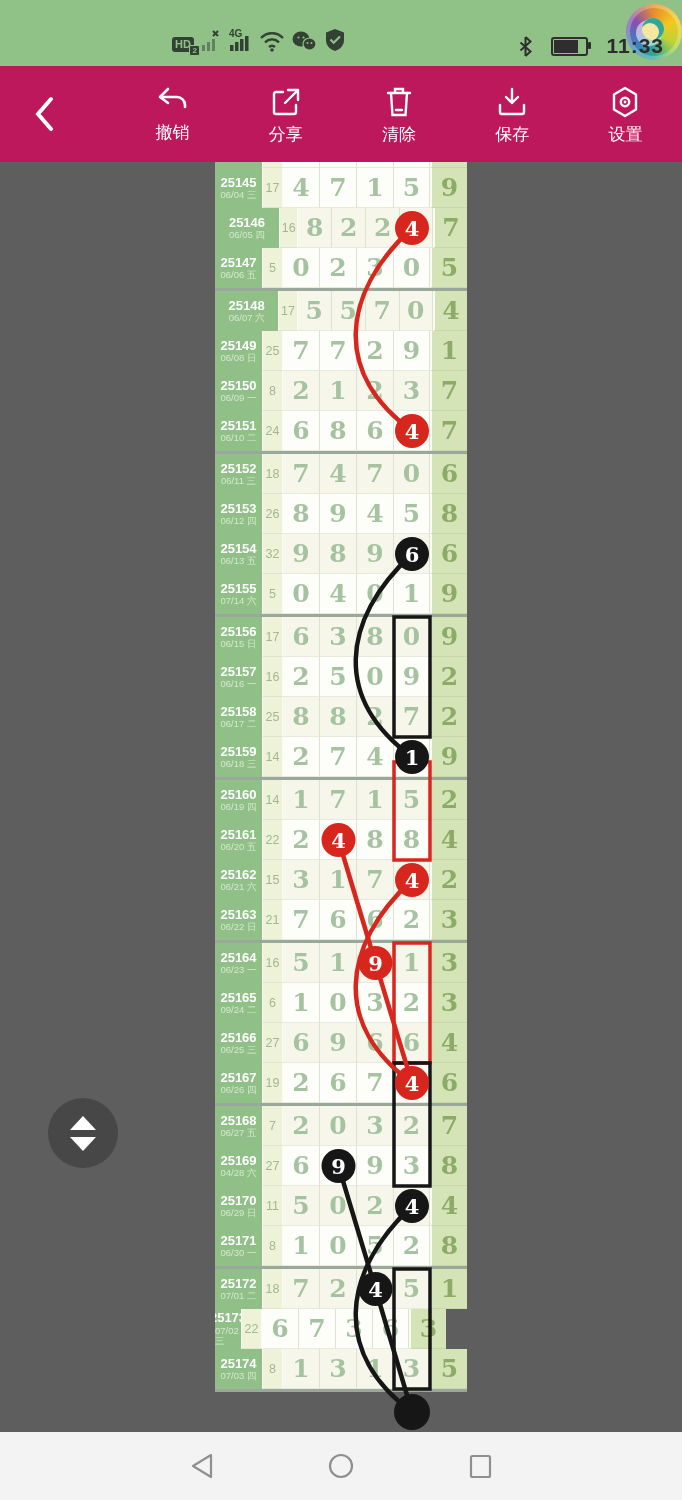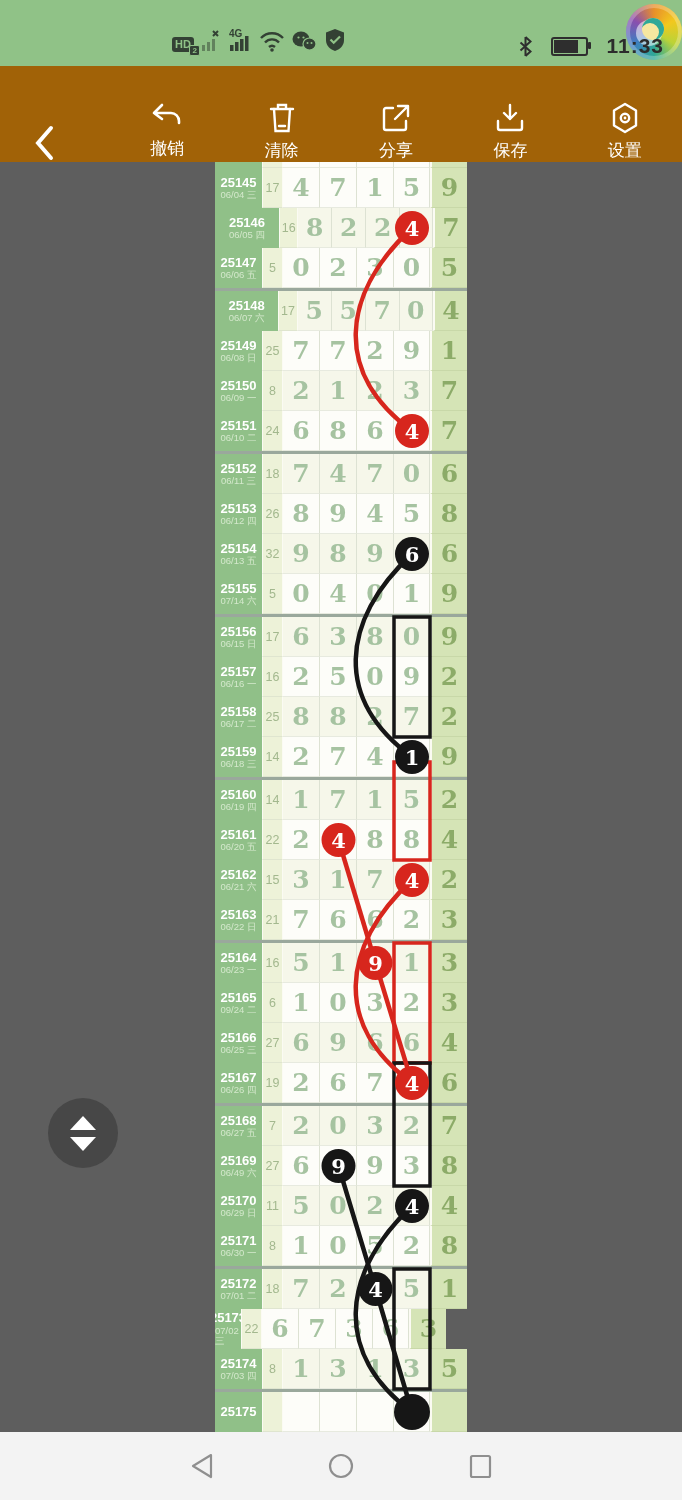--- a/index.html
+++ b/index.html
@@ -20,21 +20,21 @@
   .logo-circle:after{content:"";position:absolute;left:16px;top:14px;width:22px;height:22px;border-radius:50%;
       background:#f6e7a0;box-shadow:-4px 4px 0 2px rgba(255,255,255,.55), inset -3px 3px 0 2px #2fa898;}
   .logo-text{font-size:30px;font-weight:bold;color:#2f9c8c;letter-spacing:2px;margin-left:4px;
       text-shadow:0 0 3px rgba(255,255,255,.55);}
   .sb-right{position:absolute;right:18px;top:34px;display:flex;align-items:center;gap:18px;z-index:6;}
   .battery{position:relative;width:33px;height:15px;border:2px solid #2e2e2e;border-radius:3px;}
   .battery:before{content:"";position:absolute;left:1px;top:1px;bottom:1px;width:70%;background:#2e2e2e;}
   .battery:after{content:"";position:absolute;right:-5px;top:3px;width:3px;height:7px;background:#2e2e2e;border-radius:1px;}
   .sb-time{font-size:21px;font-weight:600;color:#2c2c2c;letter-spacing:1px;}
   
-  .toolbar{display:flex;align-items:flex-end;width:682px;height:96px;background:#a16207;position:relative;z-index:5;}
+  .toolbar{display:flex;align-items:center;width:682px;height:96px;background:#be185d;position:relative;z-index:5;gap:6px;}
   .tb-back{width:110px;display:flex;align-items:center;justify-content:flex-start;padding-left:32px;box-sizing:border-box;cursor:pointer;}
   .tb-items{flex:1;display:flex;}
   .tb-item{flex:1;display:flex;flex-direction:column;align-items:center;gap:5px;color:#fff;cursor:pointer;padding-top:4px;}
   .tb-item .lbl{font-size:17px;color:#fff;}
   
   .content{position:absolute;left:0;top:162px;width:682px;height:1270px;background:#5e5e5e;}
   .trend{position:absolute;left:215px;top:0;width:252px;}
   .row{display:flex;height:40px;}
   .row.strip{height:6px;}
   .sep{height:3px;background:#9aa89c;}
@@ -124,37 +124,37 @@
       </svg>
     </div>
     <div class="tb-items">
       <div class="tb-item">
         <svg width="34" height="30" viewBox="0 0 34 30">
           <path d="M12 3 L4 11 L12 17 M4 11 h17 a8 8 0 0 1 8 8 v2" stroke="#fff" stroke-width="2.6" fill="none" stroke-linecap="round" stroke-linejoin="round"></path>
         </svg>
         <span class="lbl">撤销</span>
       </div>
       <div class="tb-item">
+        <svg width="32" height="32" viewBox="0 0 32 32">
+          <g stroke="#fff" stroke-width="2.4" fill="none" stroke-linecap="round" stroke-linejoin="round">
+            <path d="M13 6 H6 a2 2 0 0 0 -2 2 v18 a2 2 0 0 0 2 2 h18 a2 2 0 0 0 2 -2 v-7"></path>
+            <path d="M18 4 h10 v10 M28 4 L15 17"></path>
+          </g>
+        </svg>
+        <span class="lbl">分享</span>
+      </div>
+      <div class="tb-item">
         <svg width="30" height="32" viewBox="0 0 30 32">
           <g stroke="#fff" stroke-width="2.4" fill="none" stroke-linecap="round">
             <path d="M4 7 h22 M11 7 V3 h8 v4"></path>
             <path d="M7 7 l1.5 22 h13 L23 7"></path>
             <path d="M12 24 h6"></path>
           </g>
         </svg>
         <span class="lbl">清除</span>
-      </div>
-      <div class="tb-item">
-        <svg width="32" height="32" viewBox="0 0 32 32">
-          <g stroke="#fff" stroke-width="2.4" fill="none" stroke-linecap="round" stroke-linejoin="round">
-            <path d="M13 6 H6 a2 2 0 0 0 -2 2 v18 a2 2 0 0 0 2 2 h18 a2 2 0 0 0 2 -2 v-7"></path>
-            <path d="M18 4 h10 v10 M28 4 L15 17"></path>
-          </g>
-        </svg>
-        <span class="lbl">分享</span>
       </div>
       <div class="tb-item">
         <svg width="32" height="32" viewBox="0 0 32 32">
           <g stroke="#fff" stroke-width="2.4" fill="none" stroke-linecap="round" stroke-linejoin="round">
             <path d="M16 3 v14 M10 11 l6 6 6 -6"></path>
             <path d="M4 19 v7 a2 2 0 0 0 2 2 h20 a2 2 0 0 0 2 -2 v-7"></path>
           </g>
         </svg>
         <span class="lbl">保存</span>
       </div>
@@ -470,21 +470,21 @@
           <div class="cell c-count" style="width: 21px;">7</div>
           <div class="cell c-digit" style="width: 37px;">2</div>
           <div class="cell c-digit" style="width: 37px;">0</div>
           <div class="cell c-digit" style="width: 37px;">3</div>
           <div class="cell c-digit" style="width: 36px;">2</div>
           <div class="cell c-tail" style="width: 37px;">7</div>
         </div>
         <div class="row">
           <div class="cell c-period" style="width: 47px;">
             <div class="p">25169</div>
-            <div class="d">06/49 六</div>
+            <div class="d">04/28 六</div>
           </div>
           <div class="cell c-count" style="width: 21px;">27</div>
           <div class="cell c-digit" style="width: 37px;">6</div>
           <div class="cell c-digit" style="width: 37px;">9</div>
           <div class="cell c-digit" style="width: 37px;">9</div>
           <div class="cell c-digit" style="width: 36px;">3</div>
           <div class="cell c-tail" style="width: 37px;">8</div>
         </div>
         <div class="row alt">
           <div class="cell c-period" style="width: 47px;">
@@ -541,31 +541,20 @@
             <div class="d">07/03 四</div>
           </div>
           <div class="cell c-count" style="width: 21px;">8</div>
           <div class="cell c-digit" style="width: 37px;">1</div>
           <div class="cell c-digit" style="width: 37px;">3</div>
           <div class="cell c-digit" style="width: 37px;">1</div>
           <div class="cell c-digit" style="width: 36px;">3</div>
           <div class="cell c-tail" style="width: 37px;">5</div>
         </div>
         <div class="sep"></div>
-        <div class="row">
-          <div class="cell c-period" style="width: 47px;">
-            <div class="p">25175</div>
-          </div>
-          <div class="cell c-count" style="width: 21px;"></div>
-          <div class="cell c-digit" style="width: 37px;"></div>
-          <div class="cell c-digit" style="width: 37px;"></div>
-          <div class="cell c-digit" style="width: 37px;"></div>
-          <div class="cell c-digit" style="width: 36px;"></div>
-          <div class="cell c-tail" style="width: 37px;"></div>
-        </div>
       </div>
     <svg id="overlay" width="682" height="1270">
         <rect x="394" y="455" width="36" height="120" fill="none" stroke="#161616" stroke-width="3.5"></rect>
         <rect x="394" y="600" width="36" height="98" fill="none" stroke="#d7261d" stroke-width="3.5"></rect>
         <rect x="394" y="781" width="36" height="120" fill="none" stroke="#d7261d" stroke-width="3.5"></rect>
         <rect x="394" y="901" width="36" height="123" fill="none" stroke="#161616" stroke-width="3.5"></rect>
         <rect x="394" y="1107" width="36" height="120" fill="none" stroke="#161616" stroke-width="3.5"></rect>
         <path d="M 412 66 C 340 132.99, 334 212.16, 412 269" fill="none" stroke="#d7261d" stroke-width="4.5" stroke-linecap="round"></path>
         <path d="M 412 392 C 340 458.99, 334 538.16, 412 595" fill="none" stroke="#161616" stroke-width="4.5" stroke-linecap="round"></path>
         <path d="M 338.5 678 L 375.5 801" fill="none" stroke="#d7261d" stroke-width="4.5" stroke-linecap="round"></path>

